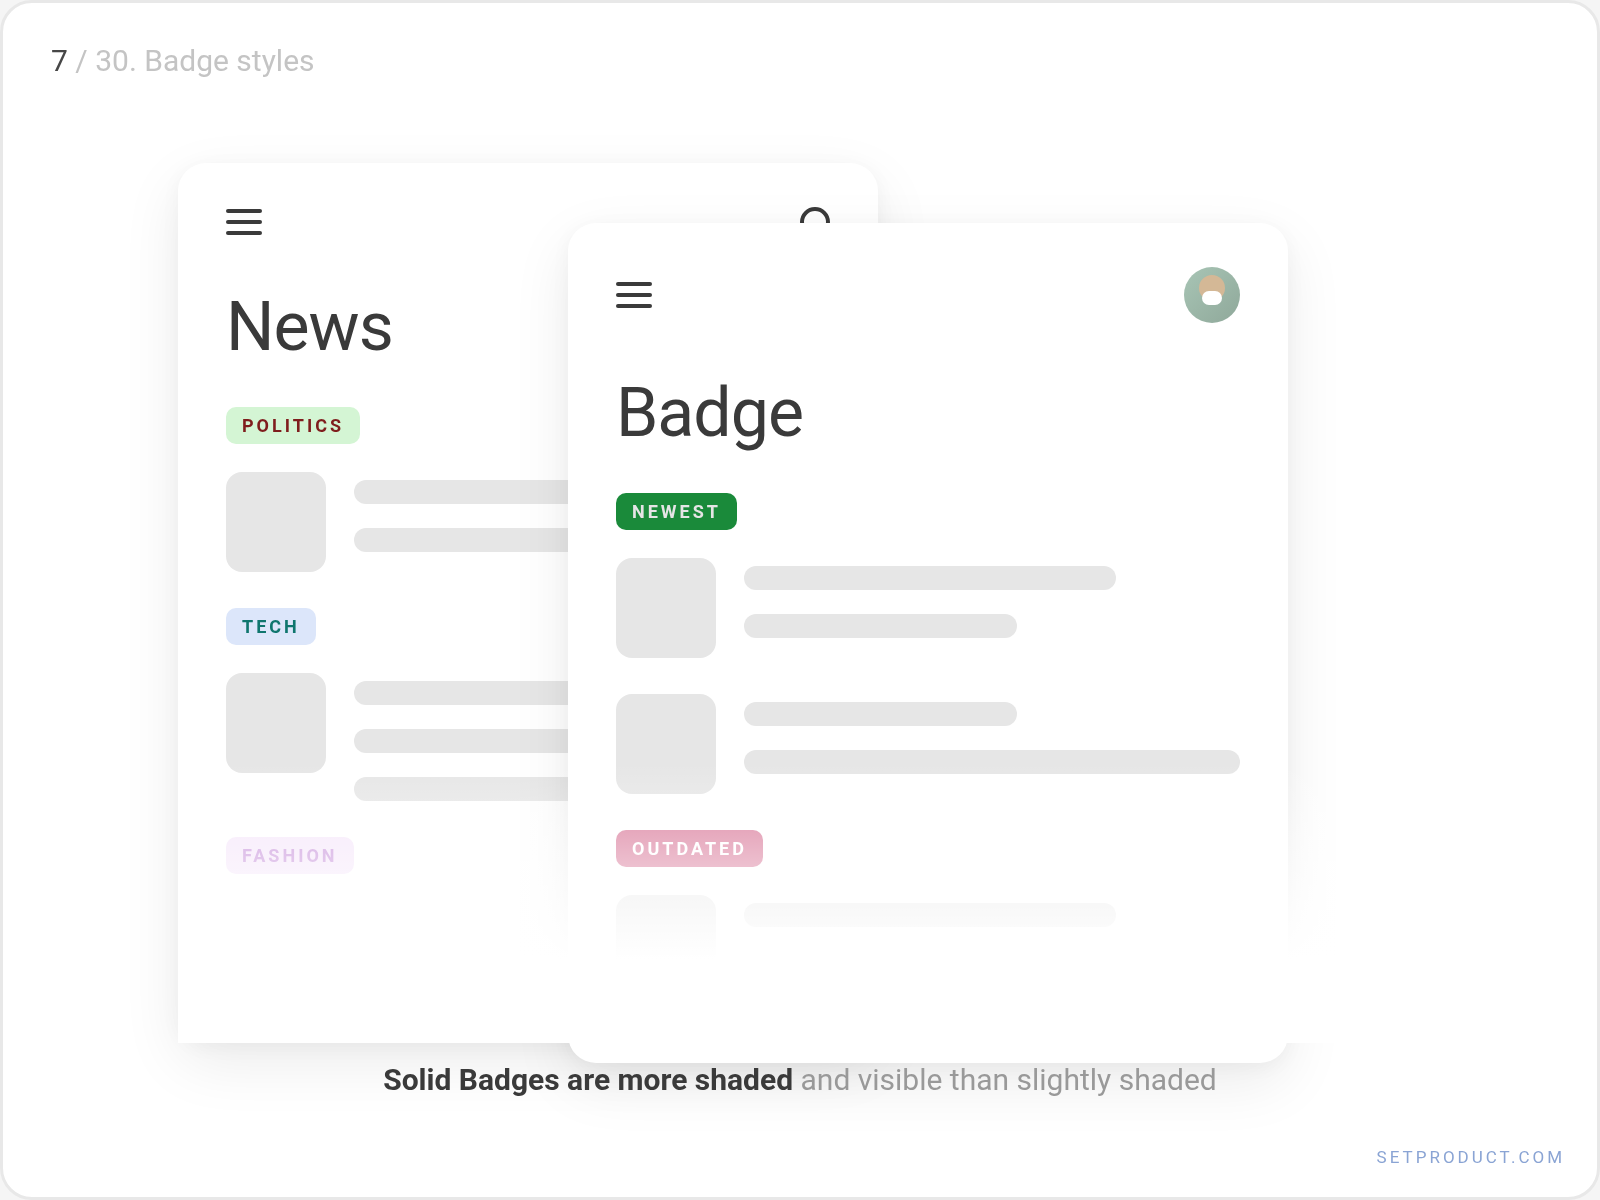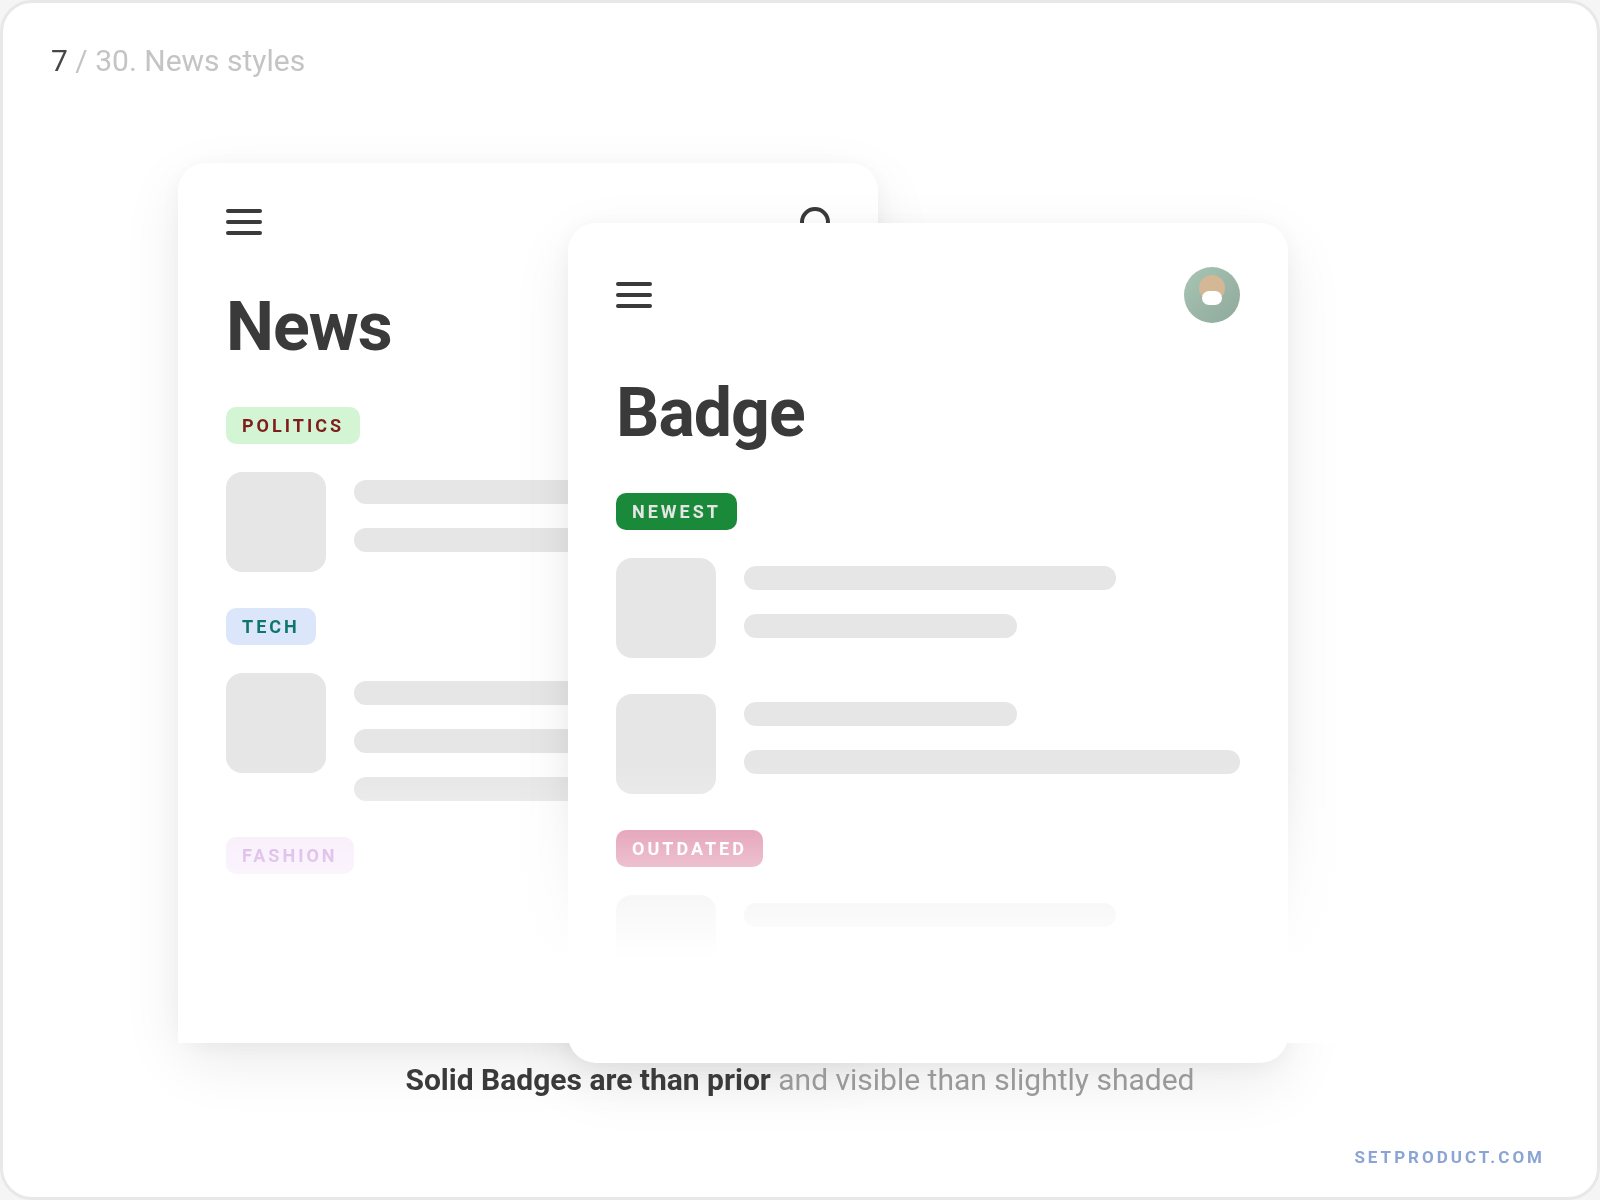--- a/index.html
+++ b/index.html
@@ -128,21 +128,21 @@
       left: 50%;
       transform: translateX(-50%);
       width: 20px;
       height: 14px;
       background: #ffffff;
       border-radius: 10px;
     }
     
     .card-title {
       font-size: 68px;
-      font-weight: 700;
+      font-weight: 400;
       color: #3a3a3a;
       margin-bottom: 40px;
       letter-spacing: -1px;
     }
     
     .badge {
       display: inline-block;
       padding: 8px 16px;
       border-radius: 10px;
       font-size: 18px;
@@ -229,23 +229,23 @@
     }
     
     .caption .bold {
       font-weight: 700;
       color: #3a3a3a;
     }
     
     .watermark {
       position: absolute;
       bottom: 30px;
-      right: 52px;
+      right: 32px;
       font-size: 17px;
-      font-weight: 700;
+      font-weight: 400;
       letter-spacing: 3px;
       color: #8aa4d4;
     }
     
     .fade-overlay {
       position: absolute;
       bottom: 0;
       left: 0;
       width: 100%;
       height: 280px;
@@ -253,21 +253,21 @@
       pointer-events: none;
       z-index: 5;
     }
   </style>
 </head>
 <body>
 
 <div class="outer-frame">
 
   <div class="breadcrumb">
-    <span class="current">7</span> / <span>30</span>. <span>News styles</span>
+    <span class="current">7</span> / <span>30</span>. <span>Badge styles</span>
   </div>
 
   <div class="cards-container">
 
     <div class="card card-news">
       <div class="card-header">
         <div class="hamburger">
           <span></span>
             <span></span>
             <span></span>
@@ -338,18 +338,18 @@
         <div class="skeleton-lines">
           <div class="skeleton-line medium"></div>
         </div>
       </div>
     </div>
 
     <div class="fade-overlay"></div>
   </div>
 
   <div class="caption">
-    <span class="bold">Solid Badges are than prior</span><span> and visible than slightly shaded</span>
+    <span class="bold">Solid Badges are more shaded</span><span> and visible than slightly shaded</span>
   </div>
 
   <div class="watermark">SETPRODUCT.COM</div>
 
 </div>
 
 </body></html>

